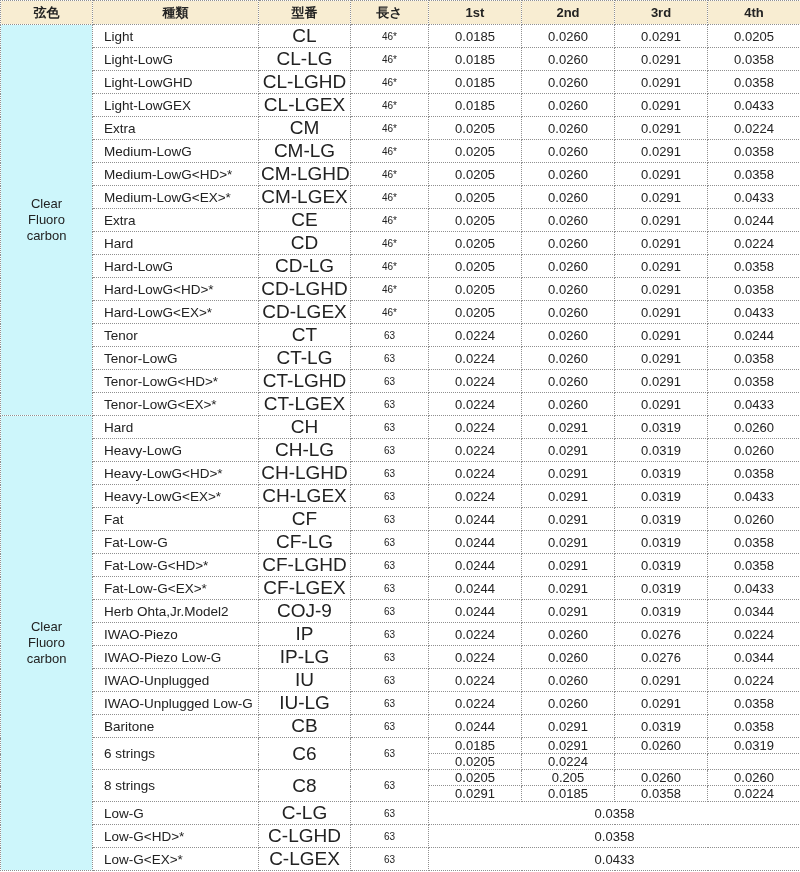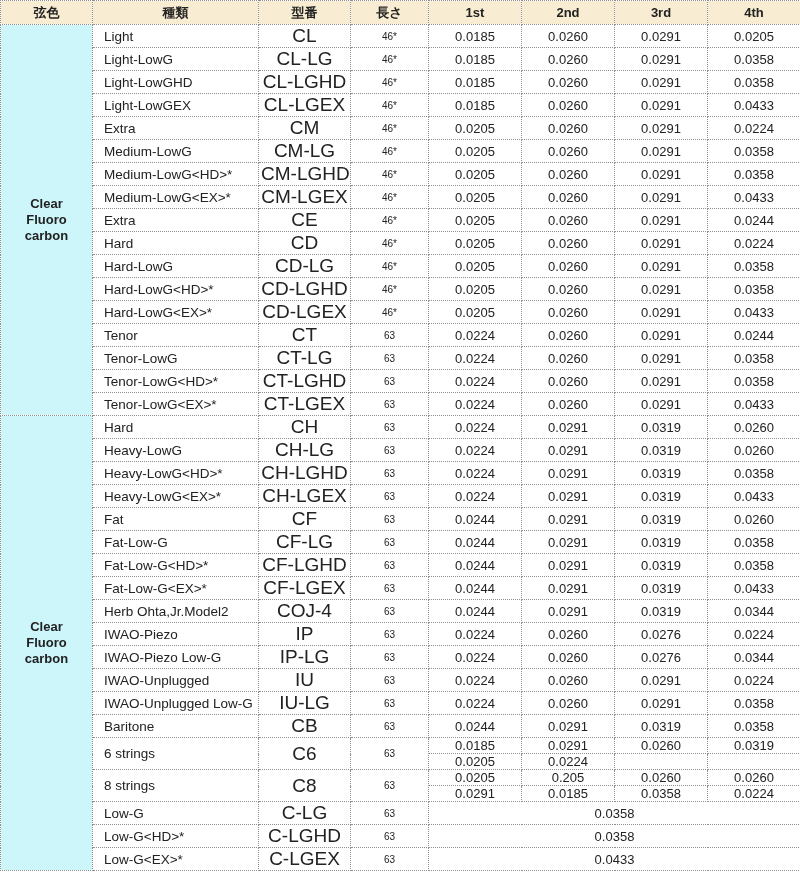--- a/index.html
+++ b/index.html
@@ -25,21 +25,21 @@
   }
   thead th{
     background:var(--header-bg);
     font-size:13px;
     font-weight:bold;
     height:23px;
     text-align:center;
   }
   th.group-label{
     background:var(--group-bg);
-    font-weight:bold;
+    font-weight:normal;
     font-size:13px;
     line-height:1.25;
   }
   td.type{text-align:left;padding-left:11px;font-size:13.5px;}
   td.model{text-align:center;font-size:19px;}
   td.len{text-align:center;font-size:10px;}
   td.num{text-align:center;font-size:13px;}
 </style>
 </head>
 <body>
@@ -299,21 +299,21 @@
           <td class="type">Fat-Low-G&lt;EX&gt;*</td>
           <td class="model">CF-LGEX</td>
           <td class="len">63</td>
           <td class="num">0.0244</td>
           <td class="num">0.0291</td>
           <td class="num">0.0319</td>
           <td class="num">0.0433</td>
         </tr>
         <tr>
           <td class="type">Herb Ohta,Jr.Model2</td>
-          <td class="model">COJ-4</td>
+          <td class="model">COJ-9</td>
           <td class="len">63</td>
           <td class="num">0.0244</td>
           <td class="num">0.0291</td>
           <td class="num">0.0319</td>
           <td class="num">0.0344</td>
         </tr>
         <tr>
           <td class="type">IWAO-Piezo</td>
           <td class="model">IP</td>
           <td class="len">63</td>

